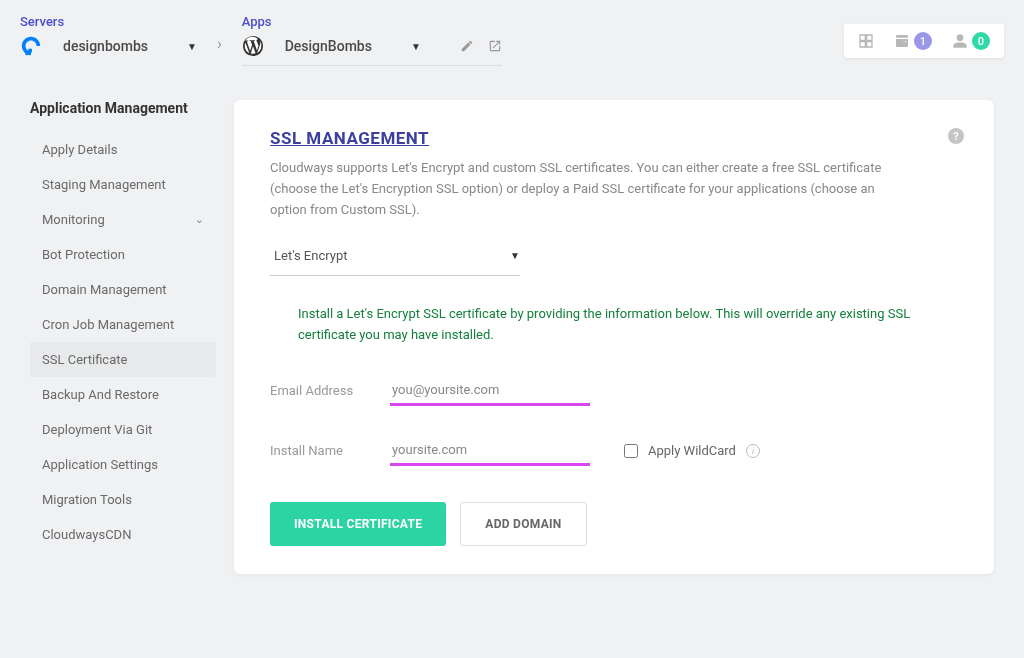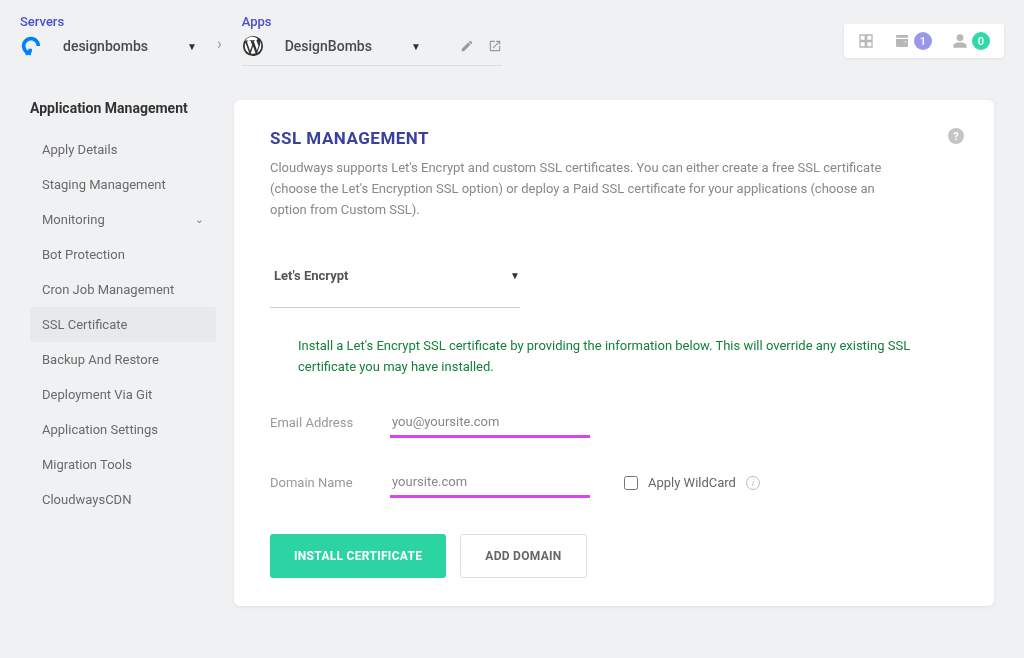--- a/index.html
+++ b/index.html
@@ -23,24 +23,24 @@
 .badge { border-radius: 50%; width: 18px; height: 18px; font-size: 11px; display: inline-flex; align-items: center; justify-content: center; margin-left: 4px; font-weight: 500; }
 .badge-purple { background: #9a96e8; color: #fff; }
 .badge-green { background: #2fd9a8; color: #fff; }
 .layout { display: flex; padding: 30px 30px 0 30px; gap: 18px; }
 .sidebar { width: 186px; flex-shrink: 0; }
 .sidebar-title { font-size: 14px; font-weight: 700; color: #333; margin-bottom: 16px; }
 .nav-item { padding: 10px 12px; font-size: 13px; color: #6a6a6a; cursor: pointer; border-radius: 2px; display: flex; align-items: center; justify-content: space-between; }
 .nav-item.active { background: #e8e9eb; }
 .nav-item .chev { font-size: 11px; color: #888; }
 .main { flex: 1; background: #fff; border-radius: 6px; box-shadow: 0 1px 4px rgba(0,0,0,0.06); padding: 28px 36px; position: relative; }
-.main-title { color: #3b3f9e; font-size: 17px; font-weight: 700; letter-spacing: 0.5px; margin-bottom: 10px; }
+.main-title { color: #3b3f9e; font-size: 17px; font-weight: 700; letter-spacing: 0.5px; margin-bottom: 10px; text-decoration: underline; }
 .help-icon { position: absolute; top: 28px; right: 30px; width: 16px; height: 16px; border-radius: 50%; background: #c5c5c5; color: #fff; font-size: 11px; font-weight: 700; display: flex; align-items: center; justify-content: center; }
 .desc { color: #888; font-size: 13px; line-height: 1.6; max-width: 640px; }
-.select-row { margin-top: 48px; border-bottom: 1px solid #ccc; width: 250px; padding-bottom: 24px; display: flex; justify-content: space-between; align-items: center; padding-left: 4px; font-weight: bold; }
+.select-row { margin-top: 28px; border-bottom: 1px solid #ccc; width: 250px; padding-bottom: 12px; display: flex; justify-content: space-between; align-items: center; padding-left: 4px; }
 .select-label { color: #555; font-size: 13px; }
 .sub-desc { margin-top: 28px; color: #15803d; font-size: 13px; line-height: 1.6; max-width: 640px; margin-left: 28px; }
 .form-row { display: flex; align-items: center; margin-top: 30px; gap: 20px; }
 .form-label { width: 100px; color: #999; font-size: 13px; }
 .form-input { border: none; border-bottom: 3px solid #d946ef; padding: 6px 2px; font-size: 13px; color: #555; width: 200px; outline: none; background: transparent; }
 .form-input::placeholder { color: #888; }
 .wildcard { display: flex; align-items: center; gap: 10px; margin-left: 14px; }
 .wildcard input { width: 14px; height: 14px; }
 .wildcard-label { color: #666; font-size: 13px; }
 .info-circle { width: 14px; height: 14px; border: 1px solid #bbb; border-radius: 50%; display: inline-flex; align-items: center; justify-content: center; font-size: 9px; color: #bbb; font-style: italic; }
@@ -117,20 +117,23 @@
           <span>Staging Management</span>
         </div>
         <div class="nav-item">
           <span>Monitoring</span>
           <span class="chev">⌄</span>
         </div>
         <div class="nav-item">
           <span>Bot Protection</span>
         </div>
         <div class="nav-item">
+          <span>Domain Management</span>
+        </div>
+        <div class="nav-item">
           <span>Cron Job Management</span>
         </div>
         <div class="nav-item active">
           <span>SSL Certificate</span>
         </div>
         <div class="nav-item">
           <span>Backup And Restore</span>
         </div>
         <div class="nav-item">
           <span>Deployment Via Git</span>
@@ -153,21 +156,21 @@
     <div class="select-row">
       <span class="select-label">Let's Encrypt</span>
       <span class="caret-down">▼</span>
     </div>
     <p class="sub-desc">Install a Let's Encrypt SSL certificate by providing the information below. This will override any existing SSL certificate you may have installed.</p>
     <div class="form-row">
       <span class="form-label">Email Address</span>
       <input class="form-input" placeholder="you@yoursite.com" style="">
     </div>
     <div class="form-row">
-      <span class="form-label">Domain Name</span>
+      <span class="form-label">Install Name</span>
       <input class="form-input" placeholder="yoursite.com" style="">
       <div class="wildcard">
         <input type="checkbox" style="">
         <span class="wildcard-label">Apply WildCard</span>
         <span class="info-circle">i</span>
       </div>
     </div>
     <div class="actions">
       <button class="btn btn-primary">INSTALL CERTIFICATE</button>
       <button class="btn btn-secondary">ADD DOMAIN</button>

